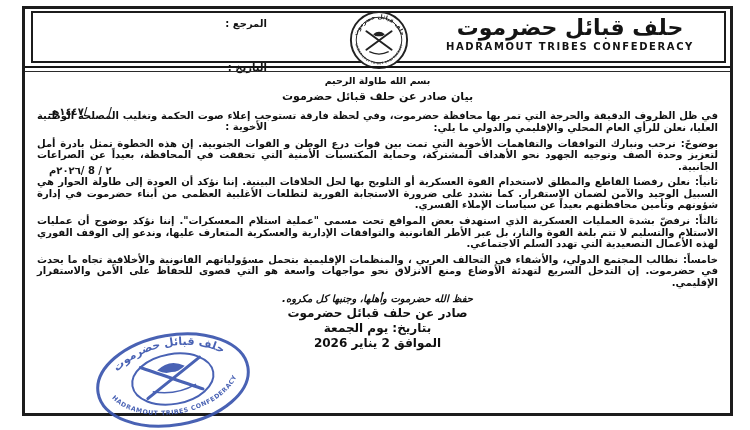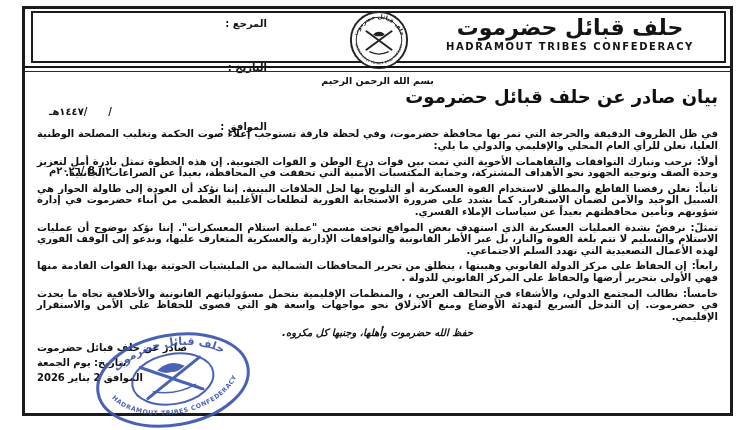--- a/index.html
+++ b/index.html
@@ -38,26 +38,26 @@
     position:absolute;left:0px;top:57px;width:100%;height:3px;
     border-top:2px solid #151515;border-bottom:1px solid #2a2a2a;
   }
   
   .content{
     position:absolute;left:12px;right:12px;top:66px;
     direction:rtl;text-align:justify;
     font-size:10px;font-weight:bold;line-height:11.4px;color:#101010;
   }
   .basmala{text-align:center;font-size:9.5px;margin:0 0 3px 0;}
-  .doc-title{text-align:right;font-size:18px;letter-spacing:0.5px;margin:0 0 24px 0;line-height:15px;}
+  .doc-title{text-align:center;font-size:11px;letter-spacing:0.5px;margin:0 0 6px 0;line-height:15px;}
   .para{margin:0 0 4.5px 0;}
   .para.intro{}
   .item-label{margin-left:5px;}
   .prayer{text-align:center;margin:3px 0 2px 0;font-style:italic;}
-  .issued{ text-align:left;font-size:10px;line-height:15px;margin-top:2px;}
+  .issued{ text-align:center;font-size:12px;line-height:15px;margin-top:2px;}
   
   .stamp{
     position:absolute;left:93px;top:332px;width:160px;height:96px;
     transform:rotate(-10deg);opacity:0.92;z-index:3;pointer-events:none;
   }
 </style>
 </head>
 <body>
 
 <div class="outer-box">
@@ -93,45 +93,42 @@
     <div class="hdr-fields">
       <div class="hdr-field">
         <span class="lbl">المرجع :</span>
         <span class="val"></span>
       </div>
       <div class="hdr-field">
         <span class="lbl">التاريخ :</span>
         <span class="val">/      /١٤٤٧هـ</span>
       </div>
       <div class="hdr-field">
-        <span class="lbl">الموافق :</span>
+        <span class="lbl">الأخوية :</span>
         <span class="val">٢ / 8 /٢٠٢٦م</span>
       </div>
     </div>
   </div>
 
   <div class="separator"></div>
 
   <div class="content">
-    <div class="basmala">بسم الله الرحمن الرحيم</div>
+    <div class="basmala">بسم الله طاولة الرحيم</div>
     <div class="doc-title">بيان صادر عن حلف قبائل حضرموت</div>
 
     <p class="para intro">في ظل الظروف الدقيقة والحرجة التي تمر بها محافظة حضرموت، وفي لحظة فارقة تستوجب إعلاء صوت الحكمة وتغليب المصلحة الوطنية العليا، نعلن للرأي العام المحلي والإقليمي والدولي ما يلي:</p>
 
     <p class="para">
-      <span class="item-label">أولاً:</span><span>نرحب ونبارك التوافقات والتفاهمات الأخوية التي تمت بين قوات درع الوطن و القوات الجنوبية. إن هذه الخطوة تمثل بادرة أمل لتعزيز وحدة الصف وتوجيه الجهود نحو الأهداف المشتركة، وحماية المكتسبات الأمنية التي تحققت في المحافظة، بعيداً عن الصراعات الجانبية.</span>
+      <span class="item-label">بوضوحً:</span><span>نرحب ونبارك التوافقات والتفاهمات الأخوية التي تمت بين قوات درع الوطن و القوات الجنوبية. إن هذه الخطوة تمثل بادرة أمل لتعزيز وحدة الصف وتوجيه الجهود نحو الأهداف المشتركة، وحماية المكتسبات الأمنية التي تحققت في المحافظة، بعيداً عن الصراعات الجانبية.</span>
     </p>
     <p class="para">
       <span class="item-label">ثانياً:</span><span>نعلن رفضنا القاطع والمطلق لاستخدام القوة العسكرية أو التلويح بها لحل الخلافات البينية. إننا نؤكد أن العودة إلى طاولة الحوار هي السبيل الوحيد والآمن لضمان الاستقرار. كما نشدد على ضرورة الاستجابة الفورية لتطلعات الأغلبية العظمى من أبناء حضرموت في إدارة شؤونهم وتأمين محافظتهم بعيداً عن سياسات الإملاء القسري.</span>
     </p>
     <p class="para">
-      <span class="item-label">تمثلً:</span><span>نرفضّ بشدة العمليات العسكرية الذي استهدف بعض المواقع تحت مسمى "عملية استلام المعسكرات". إننا نؤكد بوضوح أن عمليات الاستلام والتسليم لا تتم بلغة القوة والنار، بل عبر الأطر القانونية والتوافقات الإدارية والعسكرية المتعارف عليها، وندعو إلى الوقف الفوري لهذه الأعمال التصعيدية التي تهدد السلم الاجتماعي.</span>
-    </p>
-    <p class="para">
-      <span class="item-label">رابعاً:</span><span>إن الحفاظ على مركز الدولة القانوني وهيبتها ، ينطلق من تحرير المحافظات الشمالية من المليشيات الحوثية بهذا القوات القادمة منها فهي الأولى بتحرير أرضها والحفاظ على المركز القانوني للدولة .</span>
+      <span class="item-label">ثالثاً:</span><span>نرفضّ بشدة العمليات العسكرية الذي استهدف بعض المواقع تحت مسمى "عملية استلام المعسكرات". إننا نؤكد بوضوح أن عمليات الاستلام والتسليم لا تتم بلغة القوة والنار، بل عبر الأطر القانونية والتوافقات الإدارية والعسكرية المتعارف عليها، وندعو إلى الوقف الفوري لهذه الأعمال التصعيدية التي تهدد السلم الاجتماعي.</span>
     </p>
     <p class="para">
       <span class="item-label">خامساً:</span><span>نطالب المجتمع الدولي، والأشقاء في التحالف العربي ، والمنظمات الإقليمية بتحمل مسؤولياتهم القانونية والأخلاقية تجاه ما يحدث في حضرموت. إن التدخل السريع لتهدئة الأوضاع ومنع الانزلاق نحو مواجهات واسعة هو التي قصوى للحفاظ على الأمن والاستقرار الإقليمي.</span>
     </p>
 
     <div class="prayer">حفظ الله حضرموت وأهلها، وجنبها كل مكروه.</div>
 
     <div class="issued">
       <div>صادر عن حلف قبائل حضرموت</div>
       <div>بتاريخ: يوم الجمعة</div>

